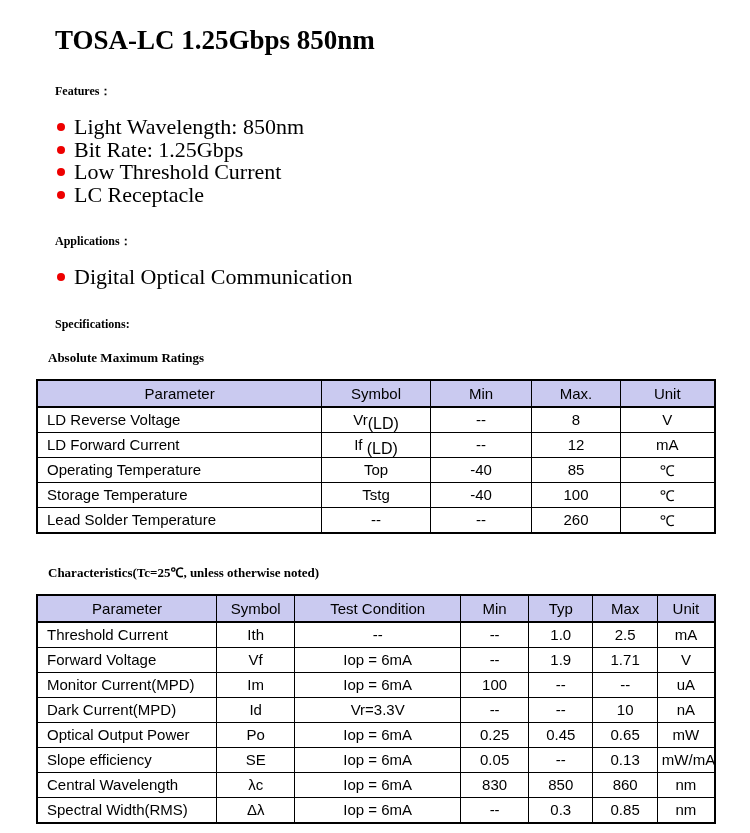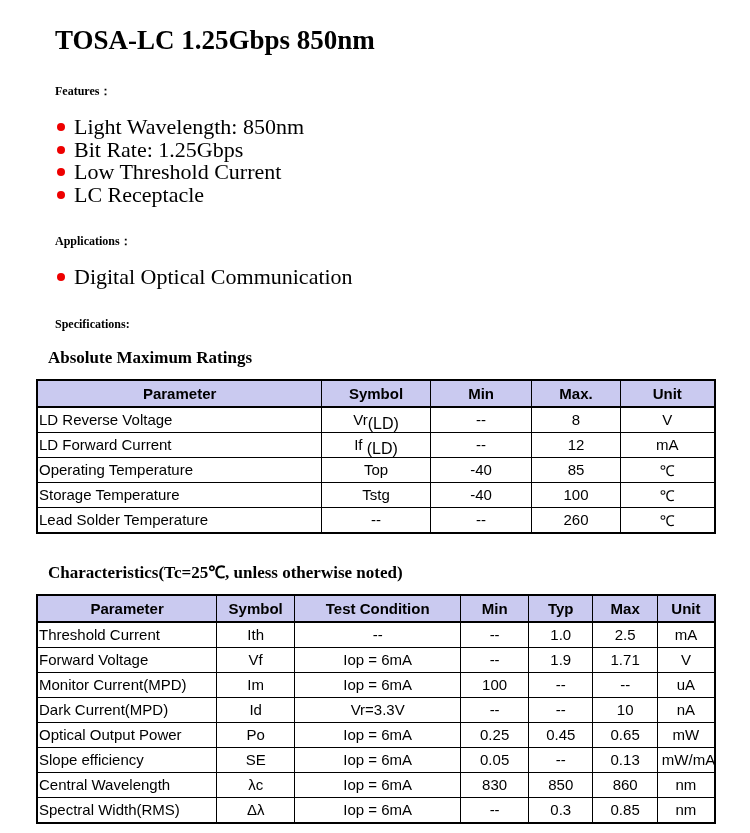--- a/index.html
+++ b/index.html
@@ -40,55 +40,55 @@
   .dot {
     flex: 0 0 auto;
     width: 8px;
     height: 8px;
     border-radius: 50%;
     background: #ee0000;
     margin-right: 9px;
   }
   .table-caption {
     margin: 10px 0 0 48px;
-    font-size: 17px;
+    font-size: 13px;
     line-height: 22px;
     font-weight: bold;
     font-family: "Liberation Serif", serif;
   }
   .caption-chars { margin-top: 28px; }
   table.spec {
     border-collapse: collapse;
     table-layout: fixed;
     width: 680px;
     margin: 10px 0 0 36px;
     border: 2px solid #000000;
     font-family: "Liberation Sans", sans-serif;
   }
   table.spec th {
     background: #cacaf0;
-    font-weight: bold;
+    font-weight: normal;
     font-size: 15px;
     height: 23px;
     border: 1px solid #000000;
     border-bottom: 2px solid #000000;
     padding: 1px 8px;
     text-align: center;
   }
   table.spec td {
     font-size: 15px;
     height: 22px;
     border: 1px solid #000000;
     padding: 1px 4px;
     text-align: center;
     font-family: "Liberation Sans", sans-serif;
   }
   table.spec td.cell-param {
     text-align: left;
-    padding-left: 1px;
+    padding-left: 9px;
   }
   table.spec sub {
     font-size: 16px;
     line-height: 0;
   }
 </style>
 </head>
 <body>
 
 <div class="page">

